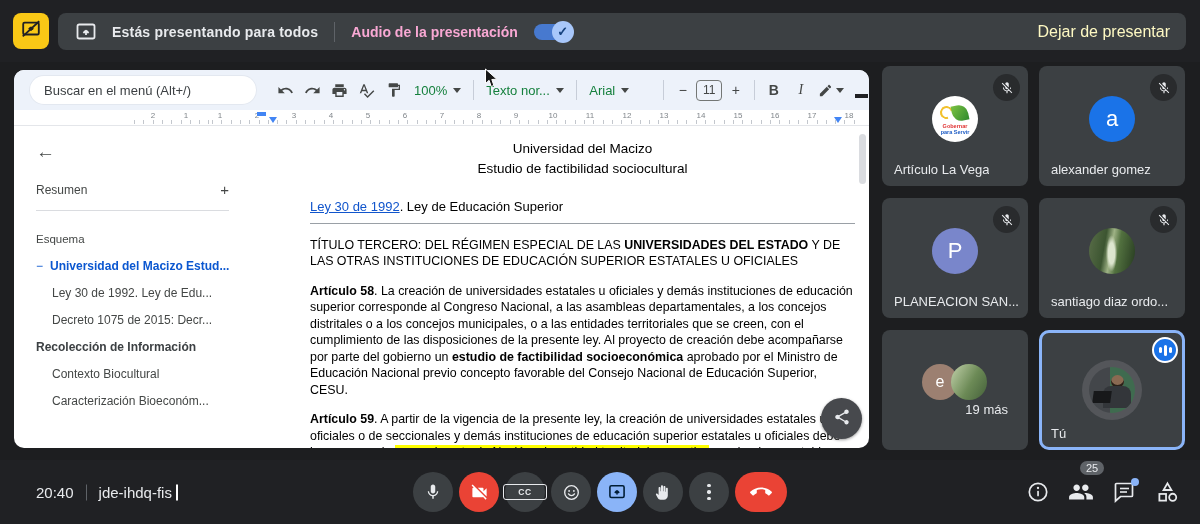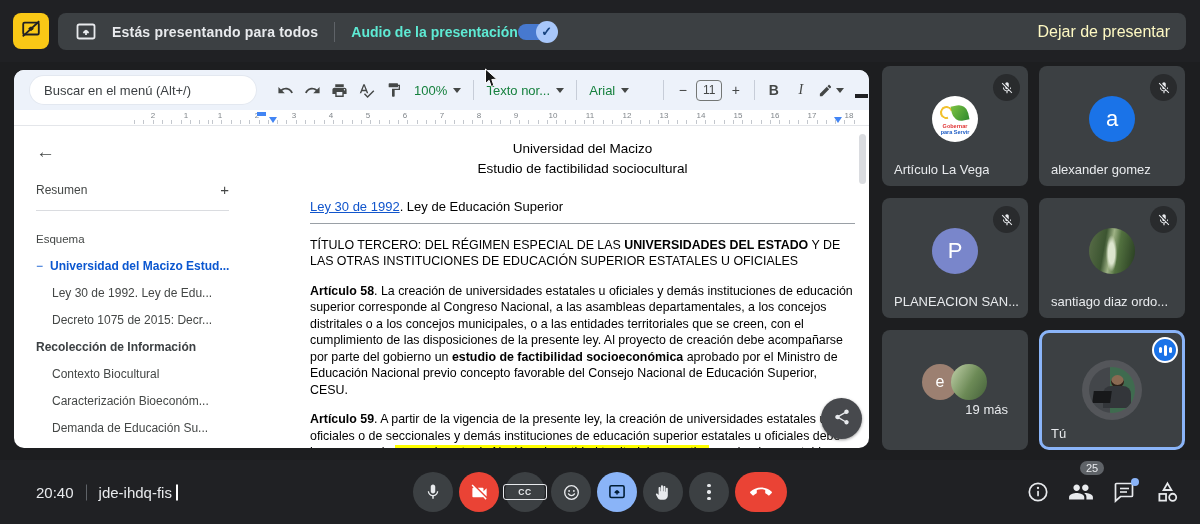--- a/index.html
+++ b/index.html
@@ -6,21 +6,21 @@
   html,body { width:1200px; height:524px; }
   body { background:#1d1e20; font-family:"Liberation Sans", sans-serif; overflow:hidden; position:relative; }
 
   
   .topbar { position:absolute; left:0; top:0; width:100%; height:62px; background:#202124; }
   .app-chip { position:absolute; left:13px; top:13px; width:36px; height:36px; background:#f9c816; border-radius:8px; display:flex; align-items:center; justify-content:center; }
   .present-pill { position:absolute; left:58px; top:13px; right:14px; height:37px; background:#3c4043; border-radius:8px; display:flex; align-items:center; padding:0 16px; }
   .present-pill .pbox { display:flex; align-items:center; justify-content:center; margin-right:14px; }
   .present-pill .plabel { color:#e8eaed; font-size:14px; font-weight:700; letter-spacing:.2px; }
   .present-pill .vdiv { width:1px; height:20px; background:#5f6368; margin:0 16px; }
-  .present-pill .alabel { color:#5eead4; font-size:14px; font-weight:700; margin-right:0; }
+  .present-pill .alabel { color:#f9a8d4; font-size:14px; font-weight:700; margin-right:16px; }
   .toggle { width:38px; height:16px; background:#4779cf; border-radius:8px; position:relative; cursor:pointer; }
   .toggle .knob { position:absolute; right:-2px; top:-3px; width:22px; height:22px; background:#a8c7fa; border-radius:50%; display:flex; align-items:center; justify-content:center; color:#16427e; font-size:13px; font-weight:700; }
   .stop-link { margin-left:auto; color:#fef9c3; font-size:16px; font-weight:500; cursor:pointer; }
 
   
   .docs-panel { position:absolute; left:14px; top:70px; width:855px; height:378px; background:#fff; border-radius:10px; overflow:hidden; display:flex; flex-direction:column; }
   .dtoolbar { height:40px; background:#edf2fa; display:flex; align-items:center; padding:0 8px; flex:0 0 auto; white-space:nowrap; overflow:hidden; }
   .search-pill { width:226px; height:28px; background:#fff; border-radius:14px; display:flex; align-items:center; padding:0 14px; margin:0 16px 0 8px; color:#3c4043; font-size:13px; flex:0 0 auto; box-shadow:0 0 0 1px #e3e8f0; }
   .tbtn { width:27px; height:26px; display:flex; align-items:center; justify-content:center; border-radius:4px; flex:0 0 auto; cursor:pointer; }
   .tsel { display:flex; align-items:center; gap:6px; color:#15803d; font-size:13px; padding:0 7px; height:26px; border-radius:4px; cursor:pointer; flex:0 0 auto; }
@@ -168,21 +168,21 @@
     <div class="tbtn">
         <svg width="16" height="16" viewBox="0 0 24 24">
           <path fill="#444746" d="M18 4V3c0-.55-.45-1-1-1H5c-.55 0-1 .45-1 1v4c0 .55.45 1 1 1h12c.55 0 1-.45 1-1V6h1v4H9v11c0 .55.45 1 1 1h2c.55 0 1-.45 1-1v-9h8V4h-3z"></path>
         </svg>
       </div>
     <div class="tsel">
         <span>100%</span>
         <span class="arrw"></span>
       </div>
     <span class="tsep"></span>
-    <div class="tsel" style="width:92px;justify-content:center">
+    <div class="tsel" style="width:92px;justify-content:flex-start">
         <span>Texto nor...</span>
         <span class="arrw"></span>
       </div>
     <span class="tsep"></span>
     <div class="tsel" style="width:76px;">
         <span>Arial</span>
         <span class="arrw"></span>
       </div>
     <span class="tsep"></span>
     <div class="tbtn" style="color:#444746;font-size:14px">−</div>
@@ -252,23 +252,20 @@
         </div>
       <div class="oitem hbold">
           <span>Recolección de Información</span>
         </div>
       <div class="oitem lvl1">
           <span>Contexto Biocultural</span>
         </div>
       <div class="oitem lvl1">
           <span>Caracterización Bioeconóm...</span>
         </div>
-      <div class="oitem lvl1">
-          <span>Demanda de Educación Su...</span>
-        </div>
     </div>
 
     <div class="page">
       <div class="doc-title">Universidad del Macizo</div>
       <div class="doc-title">Estudio de factibilidad sociocultural</div>
       <div class="doc-heading"><a>Ley 30 de 1992</a><span>. Ley de Educación Superior</span></div>
       <p><span>TÍTULO TERCERO: DEL RÉGIMEN ESPECIAL DE LAS </span><b>UNIVERSIDADES DEL ESTADO</b><span> Y DE LAS OTRAS INSTITUCIONES DE EDUCACIÓN SUPERIOR ESTATALES U OFICIALES</span></p>
       <p><b>Artículo 58</b><span>. La creación de universidades estatales u oficiales y demás instituciones de educación superior corresponde al Congreso Nacional, a las asambleas departamentales, a los concejos distritales o a los concejos municipales, o a las entidades territoriales que se creen, con el cumplimiento de las disposiciones de la presente ley. Al proyecto de creación debe acompañarse por parte del gobierno un </span><b>estudio de factibilidad socioeconómica</b><span> aprobado por el Ministro de Educación Nacional previo concepto favorable del Consejo Nacional de Educación Superior, CESU.</span></p>
       <p><b>Artículo 59</b><span>. A partir de la vigencia de la presente ley, la creación de universidades estatales u oficiales o de seccionales y demás instituciones de educación superior estatales u oficiales debe hacerse previo </span><mark>convenio entre la Nación y la entidad territorial respectiva</mark><span>, en donde se establezca el</span></p>
     </div>

